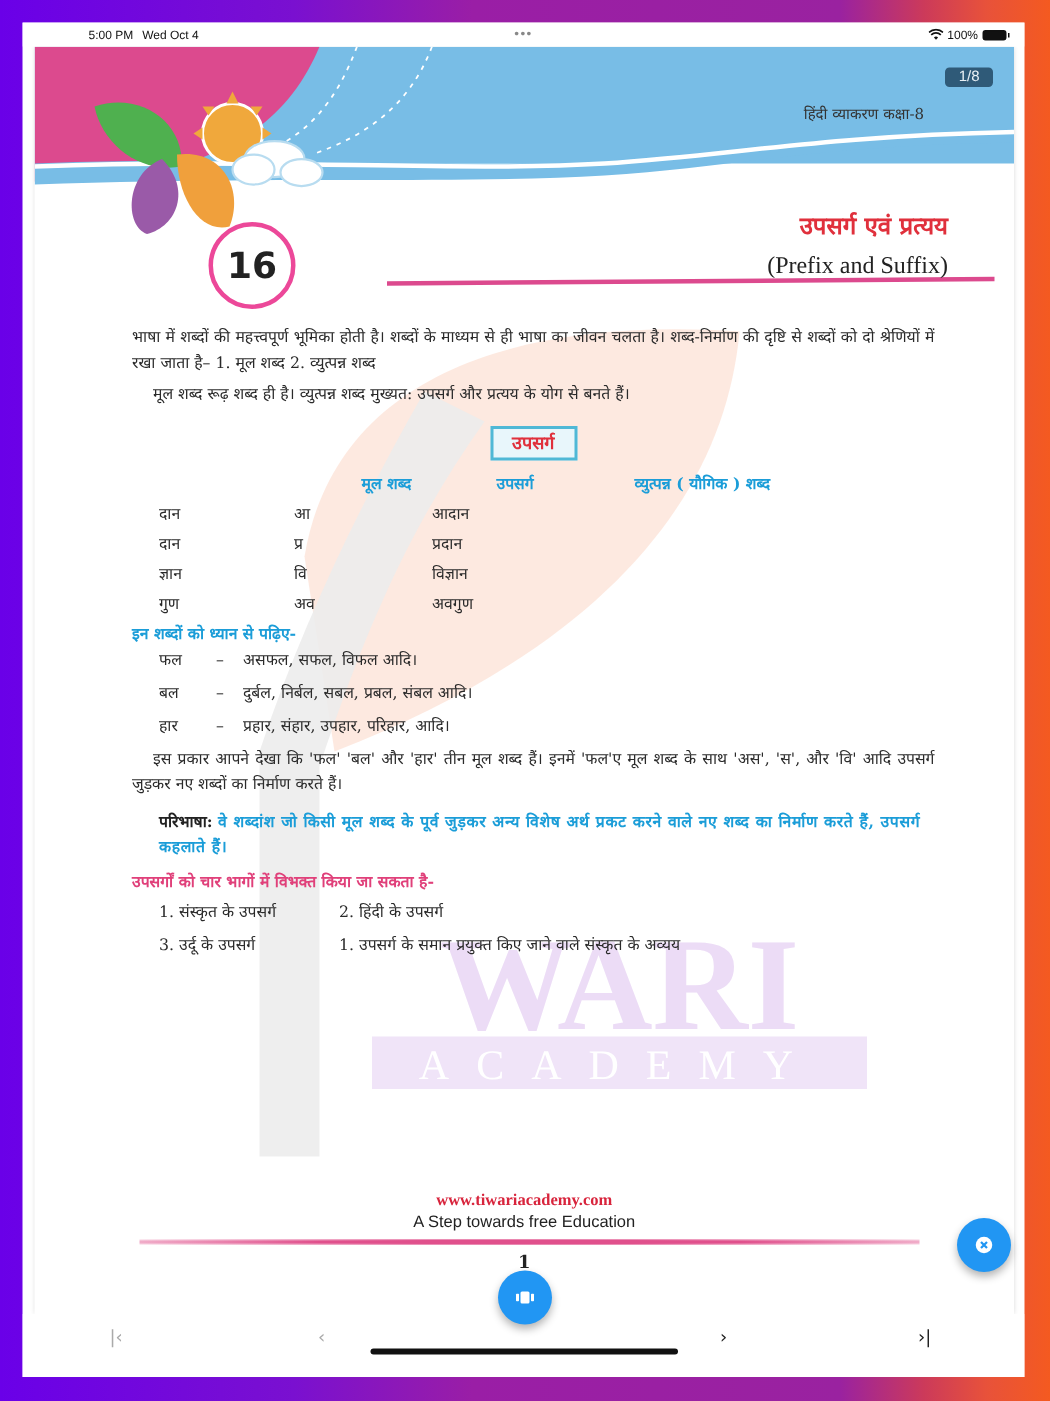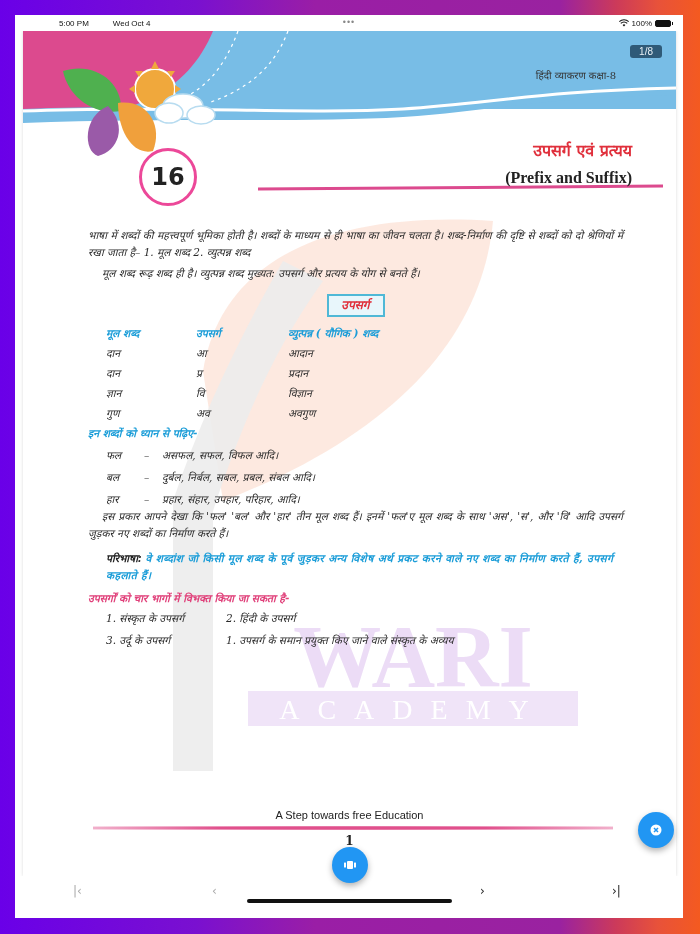--- a/index.html
+++ b/index.html
@@ -11,59 +11,59 @@
   }
   .device {
     position: absolute; left: 15px; top: 15px; width: 668px; height: 903px;
     background: #fff; overflow: hidden;
   }
   .statusbar {
     position: absolute; left: 0; top: 0; width: 100%; height: 16px;
     font-family: "Liberation Sans", sans-serif; font-size: 8px; color: #111;
     display: flex; align-items: center; padding: 0 12px; background: #fff; z-index: 5;
   }
-  .statusbar .time { margin-right: 24px; padding-left: 32px; }
+  .statusbar .time { margin-right: 6px; padding-left: 32px; }
   .statusbar .dots { position: absolute; left: 50%; transform: translateX(-50%); font-size: 9px; color: #888; letter-spacing: 1px; top: 2px; }
   .statusbar .right { position: absolute; right: 12px; display: flex; align-items: center; gap: 3px; }
   .battery { width: 16px; height: 7px; border: 1px solid #111; border-radius: 2px; position: relative; background: #111; }
   .battery::after { content: ""; position: absolute; right: -3px; top: 1.5px; width: 1.5px; height: 3px; background: #111; }
 
   .page {
     position: absolute; left: 8px; top: 16px; width: 653px; height: 845px;
     background: #fff; overflow: hidden;
     box-shadow: 0 0 3px rgba(0,0,0,0.15);
   }
   .header-art { position: absolute; left: 0; top: 0; width: 653px; height: 175px; }
   .page-counter {
     position: absolute; right: 14px; top: 14px; background: #2f5a78; color: #e8f0f5;
     font-family: "Liberation Sans", sans-serif; font-size: 10px; padding: 1px 9px; border-radius: 3px; z-index: 3;
   }
   .book-label { position: absolute; right: 60px; top: 37px; font-size: 10px; color: #333; z-index: 3; }
   .chapter-title-hi { position: absolute; right: 44px; top: 108px; font-size: 16px; color: #e0303c; font-weight: bold; z-index: 3; }
-  .chapter-title-en { position: absolute; right: 44px; top: 138px; font-size: 16px; color: #222; font-weight: bold; z-index: 3; font-family: "Liberation Serif", serif; }
+  .chapter-title-en { position: absolute; right: 44px; top: 138px; font-size: 16px; color: #222; font-weight: normal; z-index: 3; font-family: "Liberation Serif", serif; }
   .chapter-num {
     position: absolute; left: 116px; top: 117px; width: 58px; height: 58px; border-radius: 50%;
     border: 3px solid #ec4899; background: #fff; display: flex; align-items: center; justify-content: center;
     font-family: "DejaVu Sans", sans-serif; font-size: 24px; font-weight: bold; color: #222; z-index: 4;
   }
 
   .watermark { position: absolute; inset: 0; pointer-events: none; z-index: 0; }
-  .content { position: absolute; left: 65px; top: 196px; width: 535px; z-index: 2; font-size: 10.5px; color: #2a2a2a; line-height: 17px; font-style: italic; }
+  .content { position: absolute; left: 65px; top: 186px; width: 535px; z-index: 2; font-size: 10.5px; color: #2a2a2a; line-height: 17px; }
   .p { text-align: justify; margin-bottom: 4px; }
   .indent { text-indent: 14px; }
   .section-box {
     margin: 12px auto 6px; width: 58px; border: 2px solid #4fb8d6; background: #e8f6fb; color: #e0303c;
     text-align: center; font-weight: bold; font-size: 12px; padding: 1px 0;
   }
   .table { margin: 6px 0 2px 18px; }
   .trow { display: flex; height: 20px; align-items: center; }
   .trow .c1 { width: 90px; } .trow .c2 { width: 92px; } .trow .c3 { width: 200px; }
-  .thead { color: #1b9dd8; font-weight: bold; }
+  .thead { color: #1b9dd8; font-weight: bold; justify-content: flex-end; }
   .blue-head { color: #1b9dd8; font-weight: bold; margin-top: 2px; }
-  .ex-row { display: flex; height: 22px; align-items: flex-end; padding-left: 18px; }
+  .ex-row { display: flex; height: 22px; align-items: flex-start; padding-left: 18px; }
   .ex-row .w { width: 38px; } .ex-row .dash { width: 18px; }
   .definition { margin-top: 8px; padding-left: 18px; font-weight: bold; line-height: 17px; }
   .definition .lbl { color: #222; }
   .definition .txt { color: #1b9dd8; letter-spacing: 0.4px; }
   .pink-head { color: #e0407a; font-weight: bold; margin-top: 6px; }
   .list-row { display: flex; height: 22px; align-items: center; padding-left: 18px; }
   .list-row .i1 { width: 120px; }
 
   .footer-url { position: absolute; left: 0; width: 100%; top: 763px; text-align: center; font-size: 11px; color: #d8243c; font-weight: bold; font-family: "Liberation Serif", serif; z-index: 2; }
   .footer-tag { position: absolute; left: 0; width: 100%; top: 778px; text-align: center; font-size: 11px; color: #222; font-family: "Liberation Sans", sans-serif; z-index: 2; }
@@ -198,20 +198,21 @@
       <div class="list-row">
         <span class="i1">1.  संस्कृत के उपसर्ग</span>
         <span>2.  हिंदी के उपसर्ग</span>
       </div>
       <div class="list-row">
         <span class="i1">3.  उर्दू के उपसर्ग</span>
         <span>1.  उपसर्ग के समान प्रयुक्त किए जाने वाले संस्कृत के अव्यय</span>
       </div>
     </div>
 
+    <div class="footer-url">www.tiwariacademy.com</div>
     <div class="footer-tag">A Step towards free Education</div>
     <div class="footer-line"></div>
     <div class="page-number">1</div>
   </div>
 
   <div class="navbar">
     <span class="nav-btn disabled" style="left:58px">|‹</span>
     <span class="nav-btn disabled" style="left:197px">‹</span>
     <span class="nav-btn" style="left:465px">›</span>
     <span class="nav-btn" style="left:597px">›|</span>

